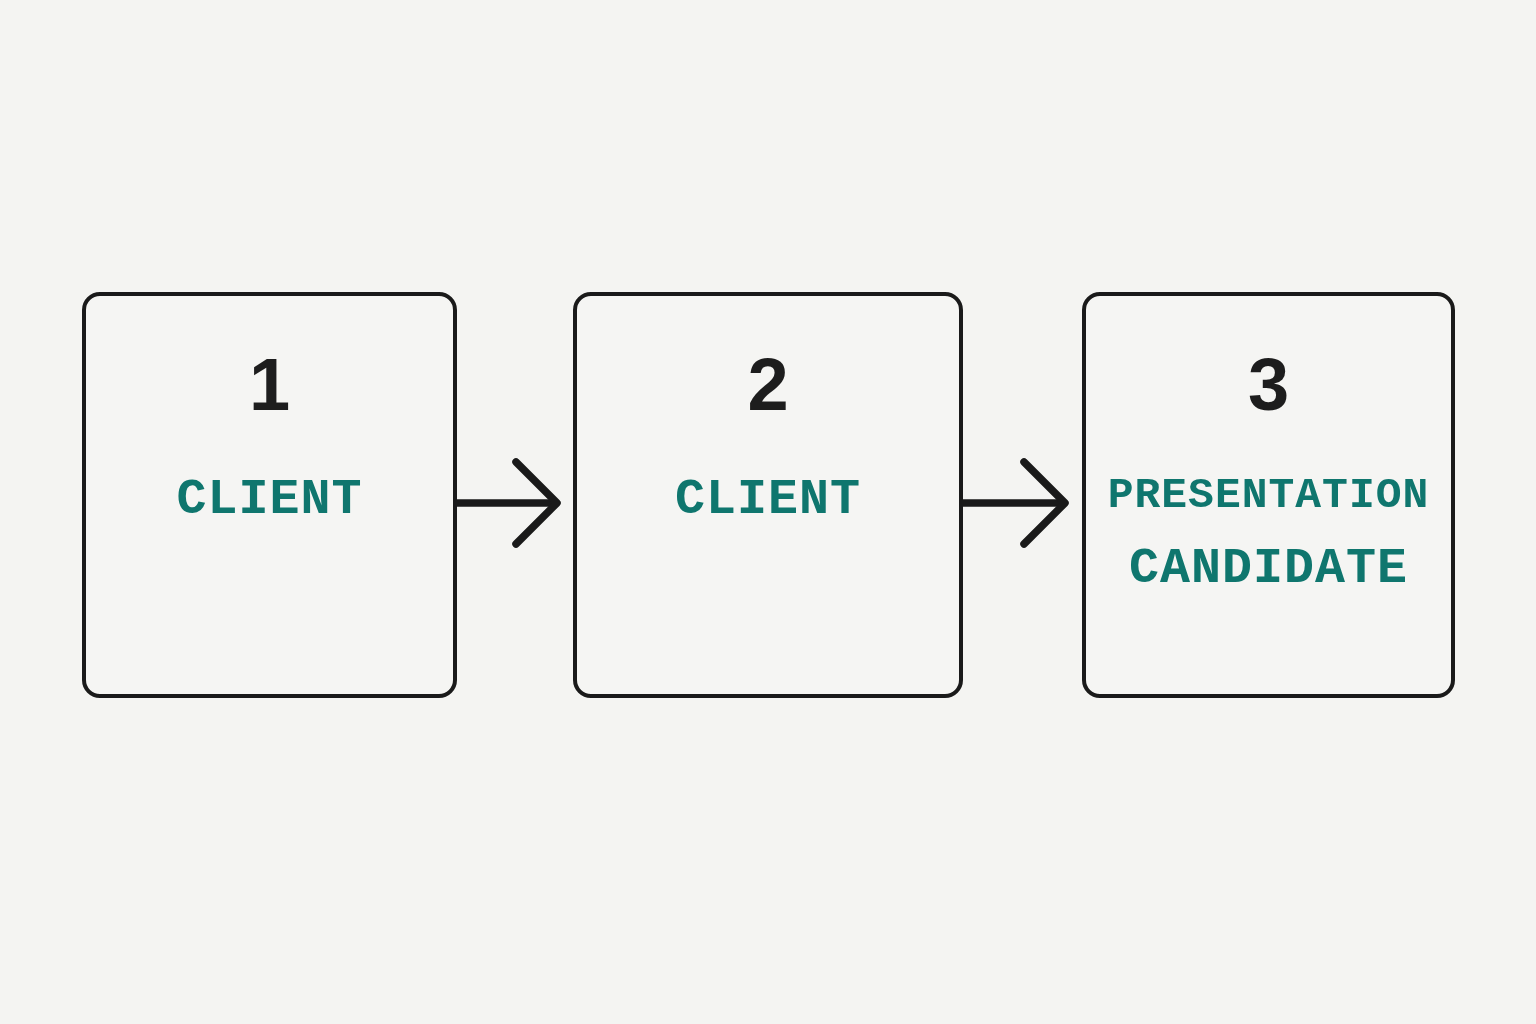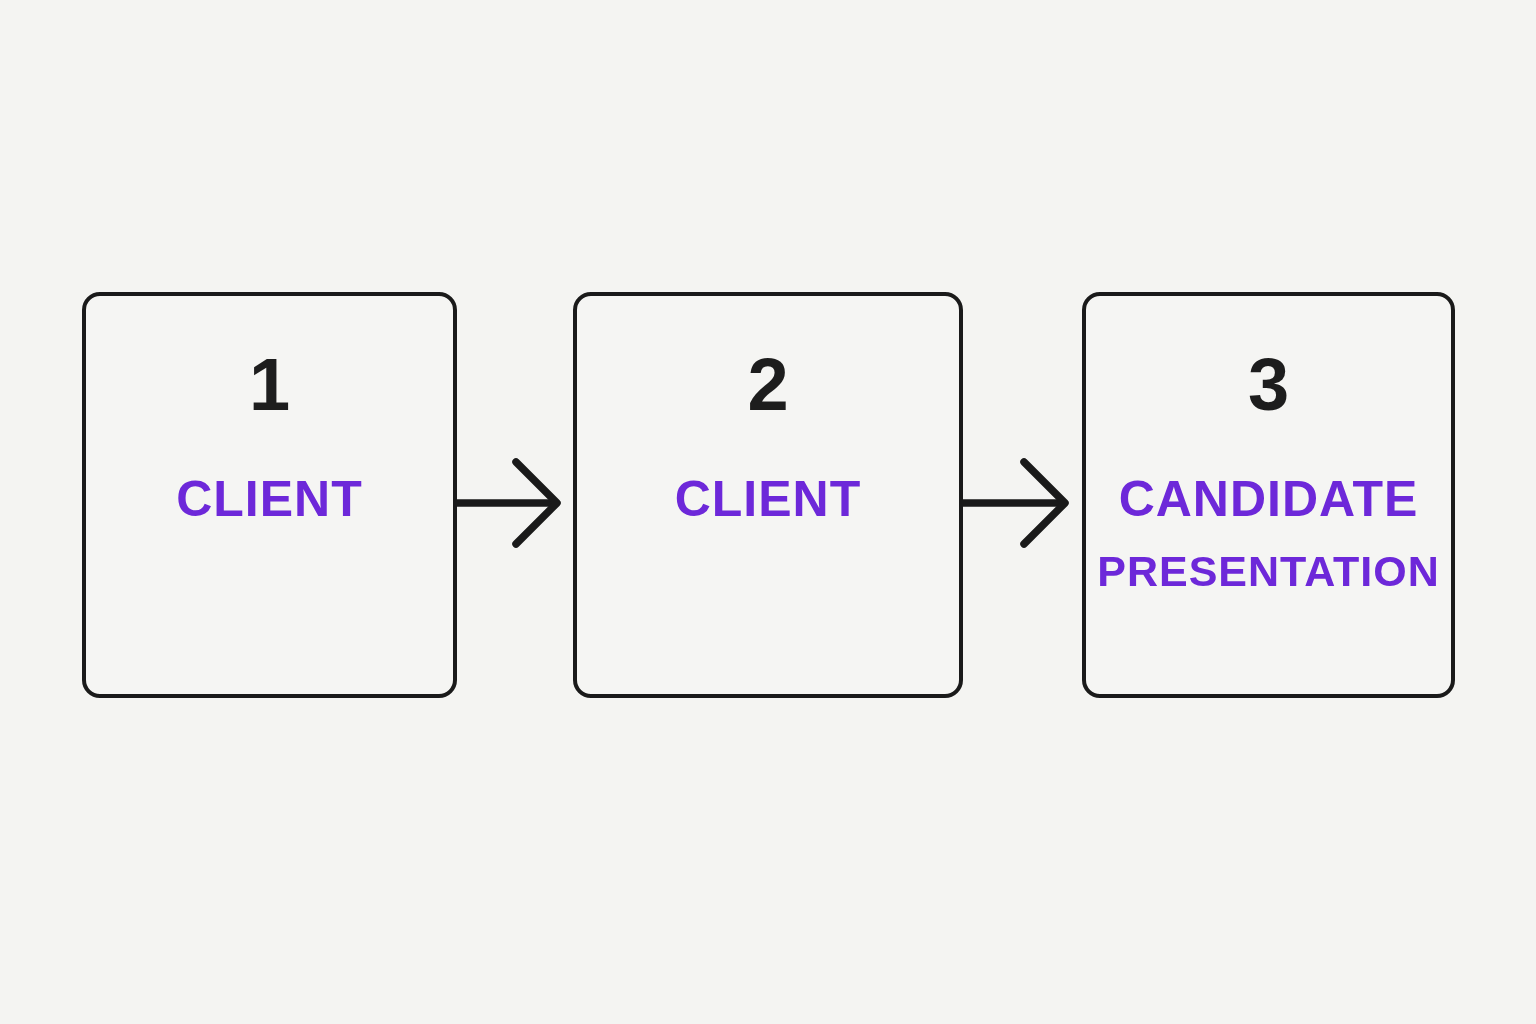--- a/index.html
+++ b/index.html
@@ -43,23 +43,24 @@
     font-weight: 700;
     line-height: 1;
     color: #1d1d1d;
     margin-bottom: 40px;
     letter-spacing: 0;
   }
   .step-label {
     font-size: 50px;
     font-weight: 700;
     line-height: 1.5;
-    color: #6d28d9;
+    color: #0f766e;
     letter-spacing: 1px;
     white-space: nowrap;
+    font-family: Liberation Mono, monospace;
   }
   .step-label .line {
     display: block;
   }
   .step-label .line.small {
     font-size: 43px;
     line-height: 1.6;
   }
   .arrow-gap {
     position: relative;
@@ -104,18 +105,18 @@
   <div class="arrow-gap g2">
     <svg width="119" height="96" viewBox="0 0 119 96">
       <path d="M -2 48 H 102" stroke="#1a1a1a" stroke-width="7.5" fill="none" stroke-linecap="butt"></path>
       <path d="M 61 7 L 102 48 L 61 89" stroke="#1a1a1a" stroke-width="7.5" fill="none" stroke-linecap="round" stroke-linejoin="round"></path>
     </svg>
   </div>
 
   <div class="step-box w3">
     <div class="step-number">3</div>
     <div class="step-label">
+      <span class="line small">PRESENTATION</span>
       <span class="line">CANDIDATE</span>
-      <span class="line small">PRESENTATION</span>
     </div>
   </div>
 
 </div>
 
 </body></html>

